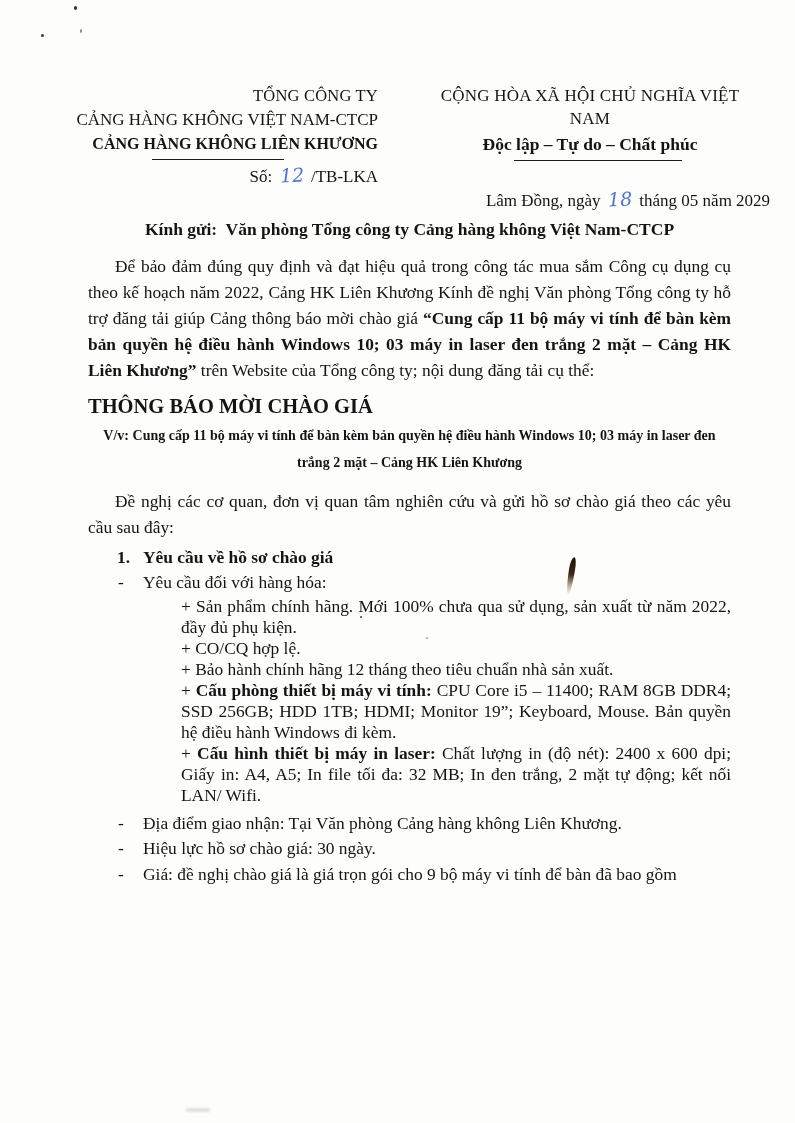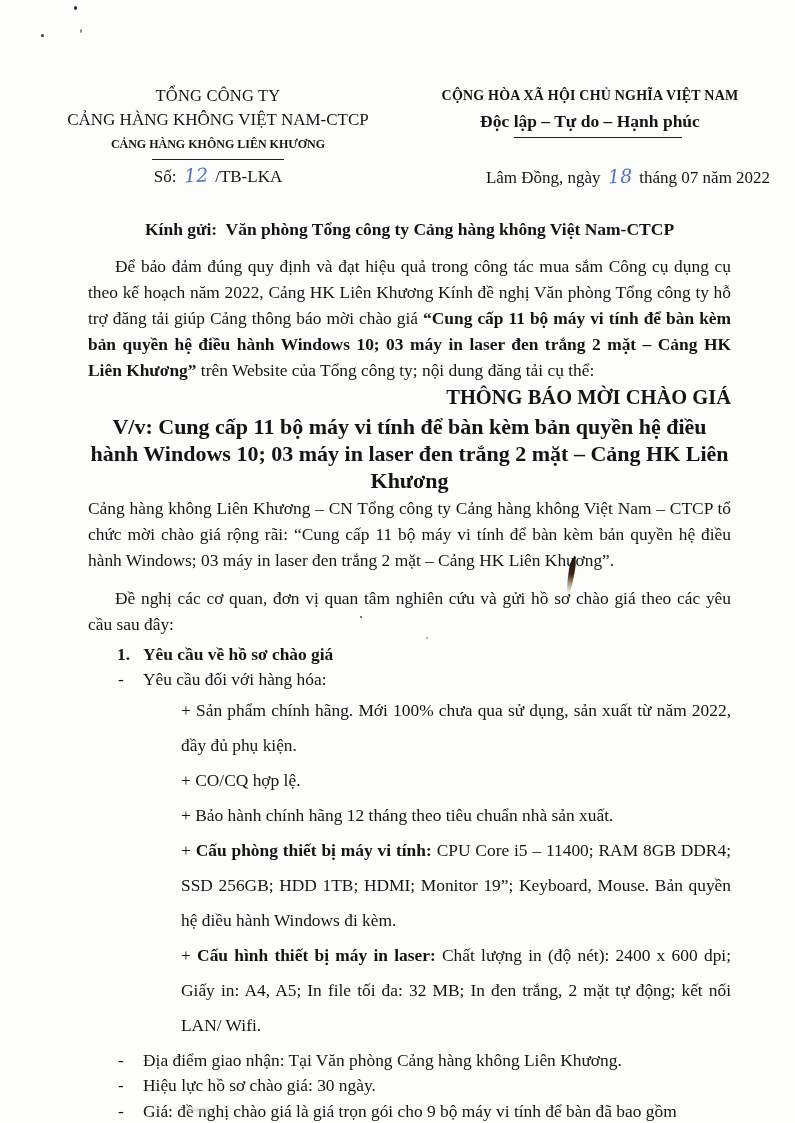--- a/index.html
+++ b/index.html
@@ -7,65 +7,65 @@
     position:relative;
     width:795px; height:1123px;
     background:#fdfdfc;
     font-family:"Liberation Serif","DejaVu Serif",serif;
     color:#141414;
     overflow:hidden;
   }
   
   .hdr-left {
     position:absolute; left:58px; top:84px; width:320px;
-    text-align:center; line-height:24px;
+    text-align:right; line-height:24px;
   }
   .hdr-left .l1 { font-size:16.5px; letter-spacing:.2px; }
   .hdr-left .l2 { font-size:17px;font-family:Liberation Serif, serif; }
-  .hdr-left .l3 { font-size:12px; font-weight:bold; }
+  .hdr-left .l3 { font-size:16px; font-weight:bold; }
   .hdr-left .rule { width:132px; border-top:1.6px solid #1d1d1d; margin:3px auto 3px; }
   .hdr-left .so  { font-size:17px; }
 
   .hdr-right {
     position:absolute; left:420px; top:84px; width:340px;
     text-align:center; line-height:23px;
   }
-  .hdr-right .l1 { font-size:14px; font-weight:bold; letter-spacing:.2px; }
+  .hdr-right .l1 { font-size:17px; font-weight:normal; letter-spacing:.2px; }
   .hdr-right .l2 { font-size:17.5px; font-weight:bold; margin-top:3px; }
   .hdr-right .rule { width:168px; border-top:1.6px solid #1d1d1d; margin:4px auto 0; transform:translateX(8px); }
   .hdr-right .date { margin-top:27px; font-size:17px; transform:translateX(38px); white-space:nowrap; }
 
   .hand {
     color:#4f73cc; font-style:italic; font-size:19px;
     font-family:"DejaVu Serif",serif;
     display:inline-block; transform:rotate(-3deg); padding:0 3px;
   }
 
   
   .content {
     position:absolute; left:88px; top:216px; width:643px;
     font-size:17.4px; line-height:26px;
   }
   .salutation { text-align:center; font-weight:bold; font-size:17.5px; margin-bottom:11px; }
   .p-just { text-align:justify; }
   .indent  { text-indent:27px; }
   .bold    { font-weight:bold; }
-  .notice-title  { text-align:right; font-weight:bold; font-size:20.5px; margin-top:0; line-height:28px; }
-  .notice-subj   { text-align:center; font-weight:bold; font-size:22px; line-height:27px; margin-top:2px; }
+  .notice-title  { text-align:left; font-weight:bold; font-size:20.5px; margin-top:9px; line-height:28px; }
+  .notice-subj   { text-align:center; font-weight:bold; font-size:14px; line-height:27px; margin-top:2px; }
   .body1 { margin-top:1px; }
   .body2 { margin-top:12px; }
 
   .sec { display:flex; font-weight:bold; padding-left:29px; margin-top:4px; }
   .sec .num { width:26px; flex:none; }
 
   .dash { display:flex; padding-left:30px; line-height:25.5px; }
   .dash .m { width:25px; flex:none; }
   .dash-list { margin-top:5px; }
 
-  .plus-list { line-height:35px; }
+  .plus-list { line-height:21px; }
   .plus { margin-left:93px; text-align:justify; }
 
   
   .speck { position:absolute; border-radius:50%; }
   .smudge {
     position:absolute; left:568px; top:557px; width:6px; height:38px;
     background:linear-gradient(to bottom,#20130a 0%,#3c2512 45%,rgba(110,75,40,.45) 75%,rgba(110,75,40,0) 100%);
     border-radius:60% 40% 50% 50%/30% 30% 70% 70%;
     transform:rotate(9deg);
   }
@@ -86,41 +86,40 @@
     <div class="rule"></div>
     <div class="so">
       <span>Số:</span>
       <span class="hand">12</span>
       <span>/TB-LKA</span>
     </div>
   </div>
 
   <div class="hdr-right">
     <div class="l1">CỘNG HÒA XÃ HỘI CHỦ NGHĨA VIỆT NAM</div>
-    <div class="l2">Độc lập – Tự do – Hạnh phúc</div>
+    <div class="l2">Độc lập – Tự do – Chất phúc</div>
     <div class="rule"></div>
     <div class="date">
       <span>Lâm Đồng, ngày</span>
       <span class="hand">18</span>
-      <span>tháng 07 năm 2022</span>
+      <span>tháng 05 năm 2029</span>
     </div>
   </div>
 
   <div class="content">
 
     <div class="salutation">Kính gửi:&nbsp; Văn phòng Tổng công ty Cảng hàng không Việt Nam-CTCP</div>
 
     <div class="p-just indent">
       <span>Để bảo đảm đúng quy định và đạt hiệu quả trong công tác mua sắm Công cụ dụng cụ theo kế hoạch năm 2022, Cảng HK Liên Khương Kính đề nghị Văn phòng Tổng công ty hỗ trợ đăng tải giúp Cảng thông báo mời chào giá </span><span class="bold">“Cung cấp 11 bộ máy vi tính để bàn kèm bản quyền hệ điều hành Windows 10; 03 máy in laser đen trắng 2 mặt – Cảng HK Liên Khương”</span><span> trên Website của Tổng công ty; nội dung đăng tải cụ thể:</span>
     </div>
 
     <div class="notice-title">THÔNG BÁO MỜI CHÀO GIÁ</div>
     <div class="notice-subj">V/v: Cung cấp 11 bộ máy vi tính để bàn kèm bản quyền hệ điều hành Windows 10; 03 máy in laser đen trắng 2 mặt – Cảng HK Liên Khương</div>
 
-    <div class="p-just body1">Cảng hàng không Liên Khương – CN Tổng công ty Cảng hàng không Việt Nam – CTCP tổ chức mời chào giá rộng rãi: “Cung cấp 11 bộ máy vi tính để bàn kèm bản quyền hệ điều hành Windows; 03 máy in laser đen trắng 2 mặt – Cảng HK Liên Khương”.</div>
     <div class="p-just indent body2">Đề nghị các cơ quan, đơn vị quan tâm nghiên cứu và gửi hồ sơ chào giá theo các yêu cầu sau đây:</div>
 
     <div class="sec">
       <span class="num">1.</span>
       <span>Yêu cầu về hồ sơ chào giá</span>
     </div>
 
     <div class="dash">
       <span class="m">-</span>
       <span>Yêu cầu đối với hàng hóa:</span>

